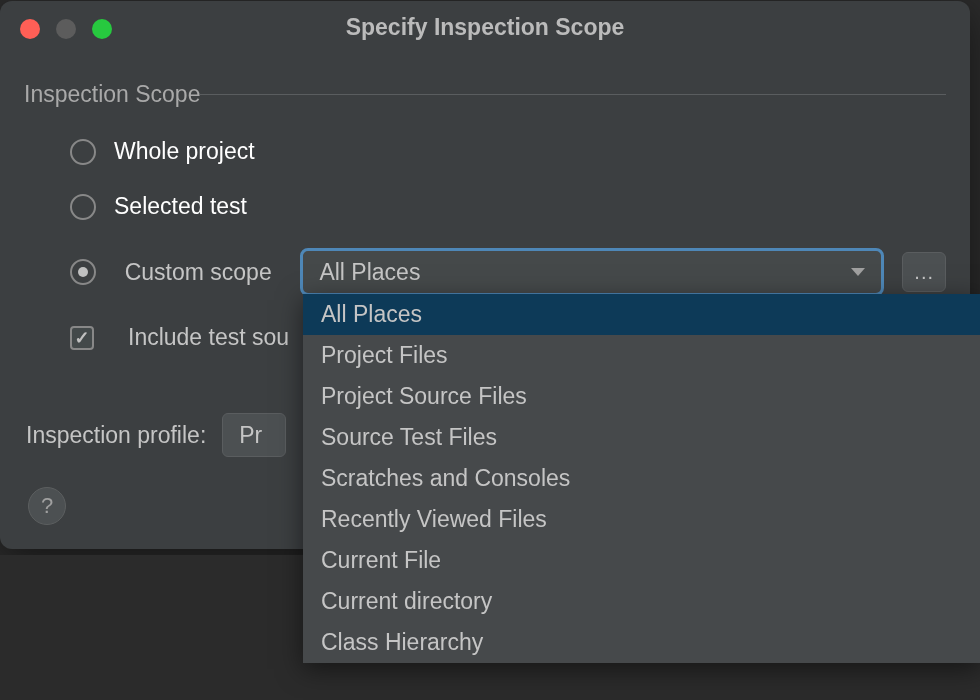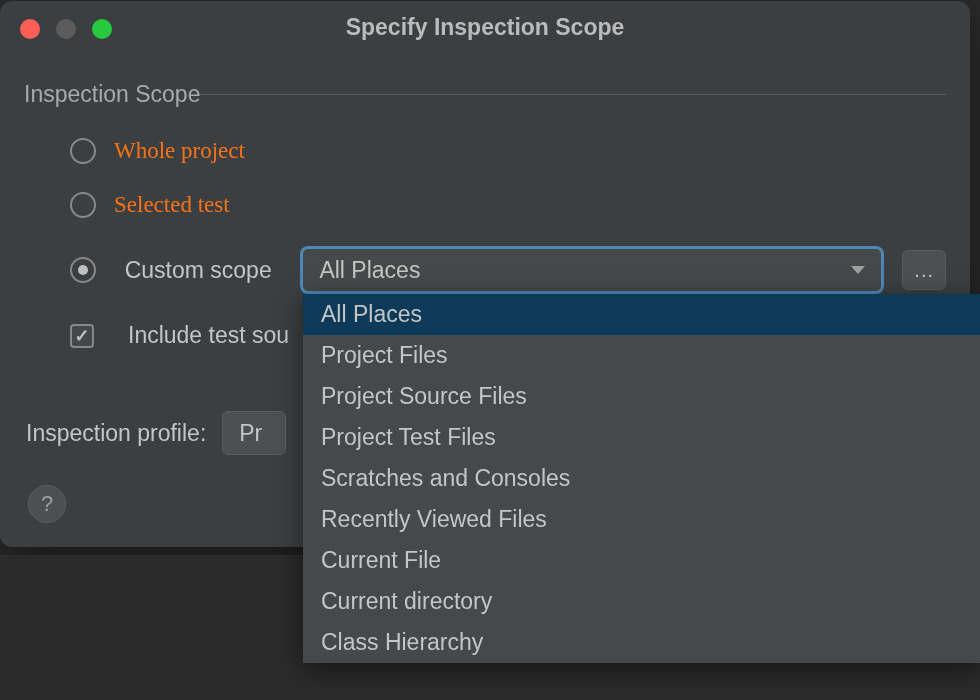--- a/index.html
+++ b/index.html
@@ -94,23 +94,22 @@
       cursor: pointer;
     }
     .radio.selected::after {
       content: "";
       width: 10px;
       height: 10px;
       border-radius: 50%;
       background: #c0c0c0;
     }
     .radio-label {
-      color: #f97316;
-      font-size: 23px;
-      font-family: Liberation Serif, serif;
+      color: #ffffff;
+      font-size: 23px;
     }
     .custom-scope-row {
       display: flex;
       align-items: center;
       gap: 18px;
     }
     .custom-scope-label {
       color: #c5c5c5;
       font-size: 23px;
       width: 174px;
@@ -311,19 +310,19 @@
     </div>
   </div>
 </div>
 
 <div class="backdrop-bottom"></div>
 
 <div class="dropdown">
   <div class="dropdown-item selected">All Places</div>
   <div class="dropdown-item">Project Files</div>
   <div class="dropdown-item">Project Source Files</div>
-  <div class="dropdown-item">Project Test Files</div>
+  <div class="dropdown-item">Source Test Files</div>
   <div class="dropdown-item">Scratches and Consoles</div>
   <div class="dropdown-item">Recently Viewed Files</div>
   <div class="dropdown-item">Current File</div>
   <div class="dropdown-item">Current directory</div>
   <div class="dropdown-item">Class Hierarchy</div>
 </div>
 
 </body></html>

